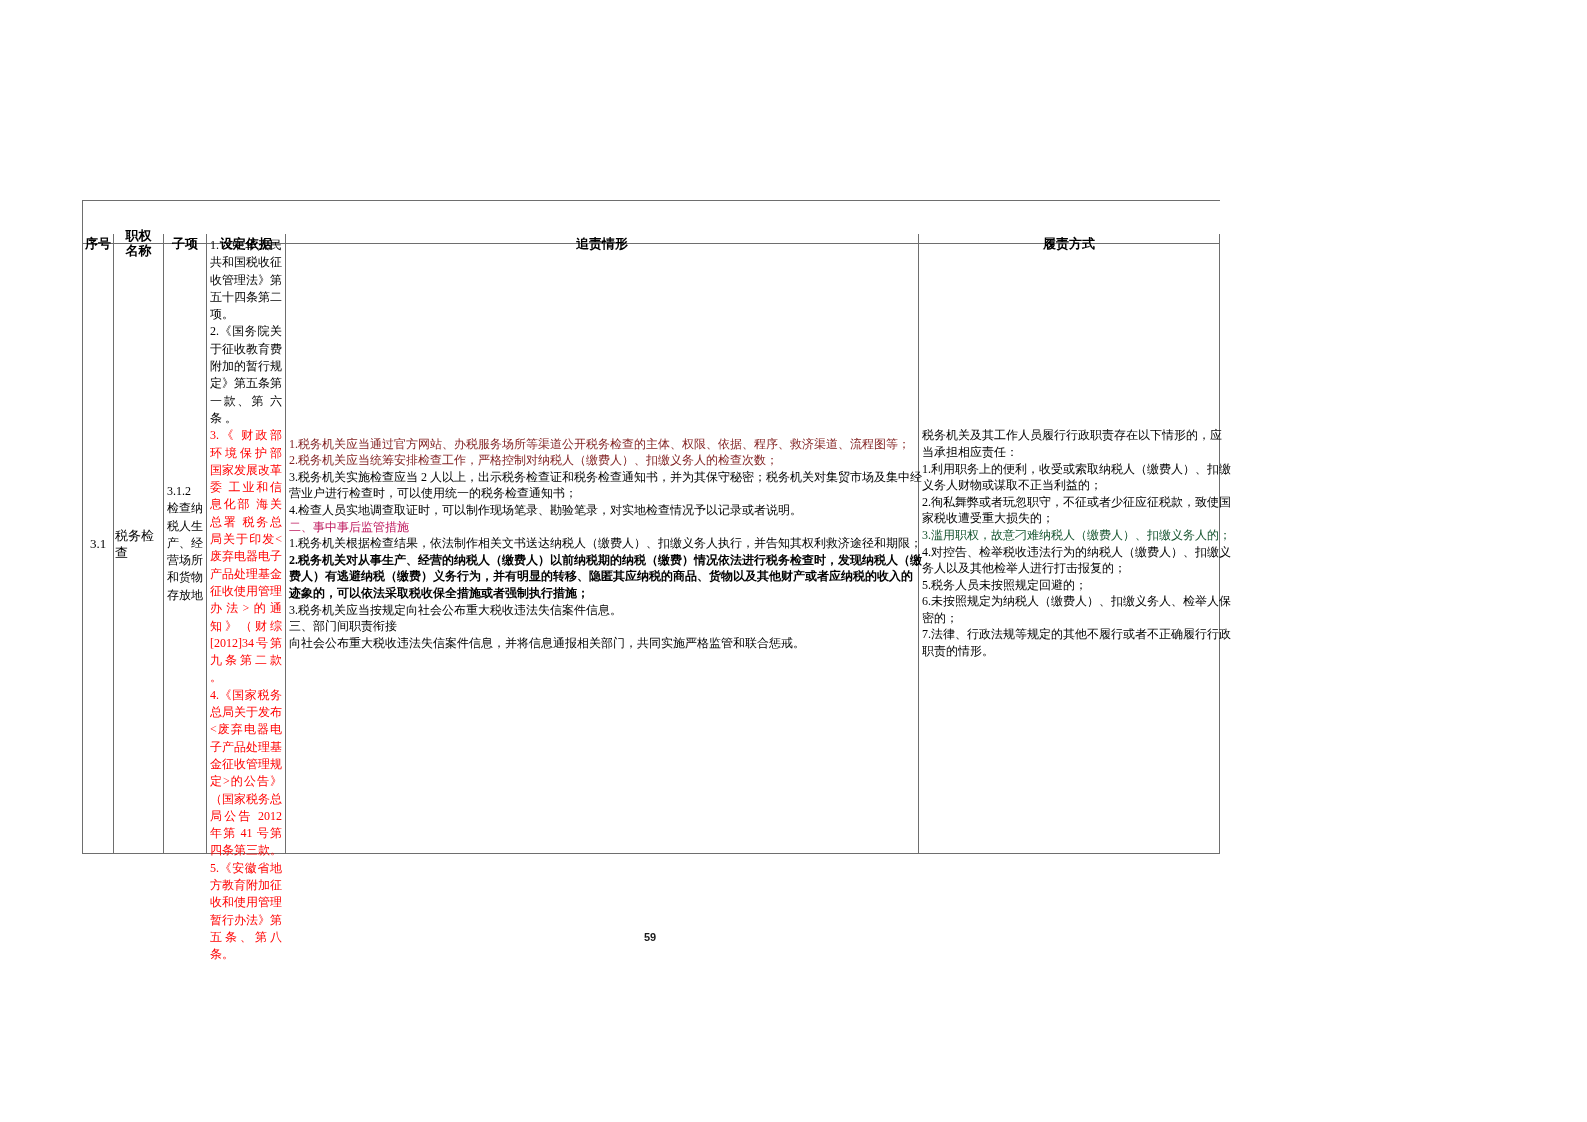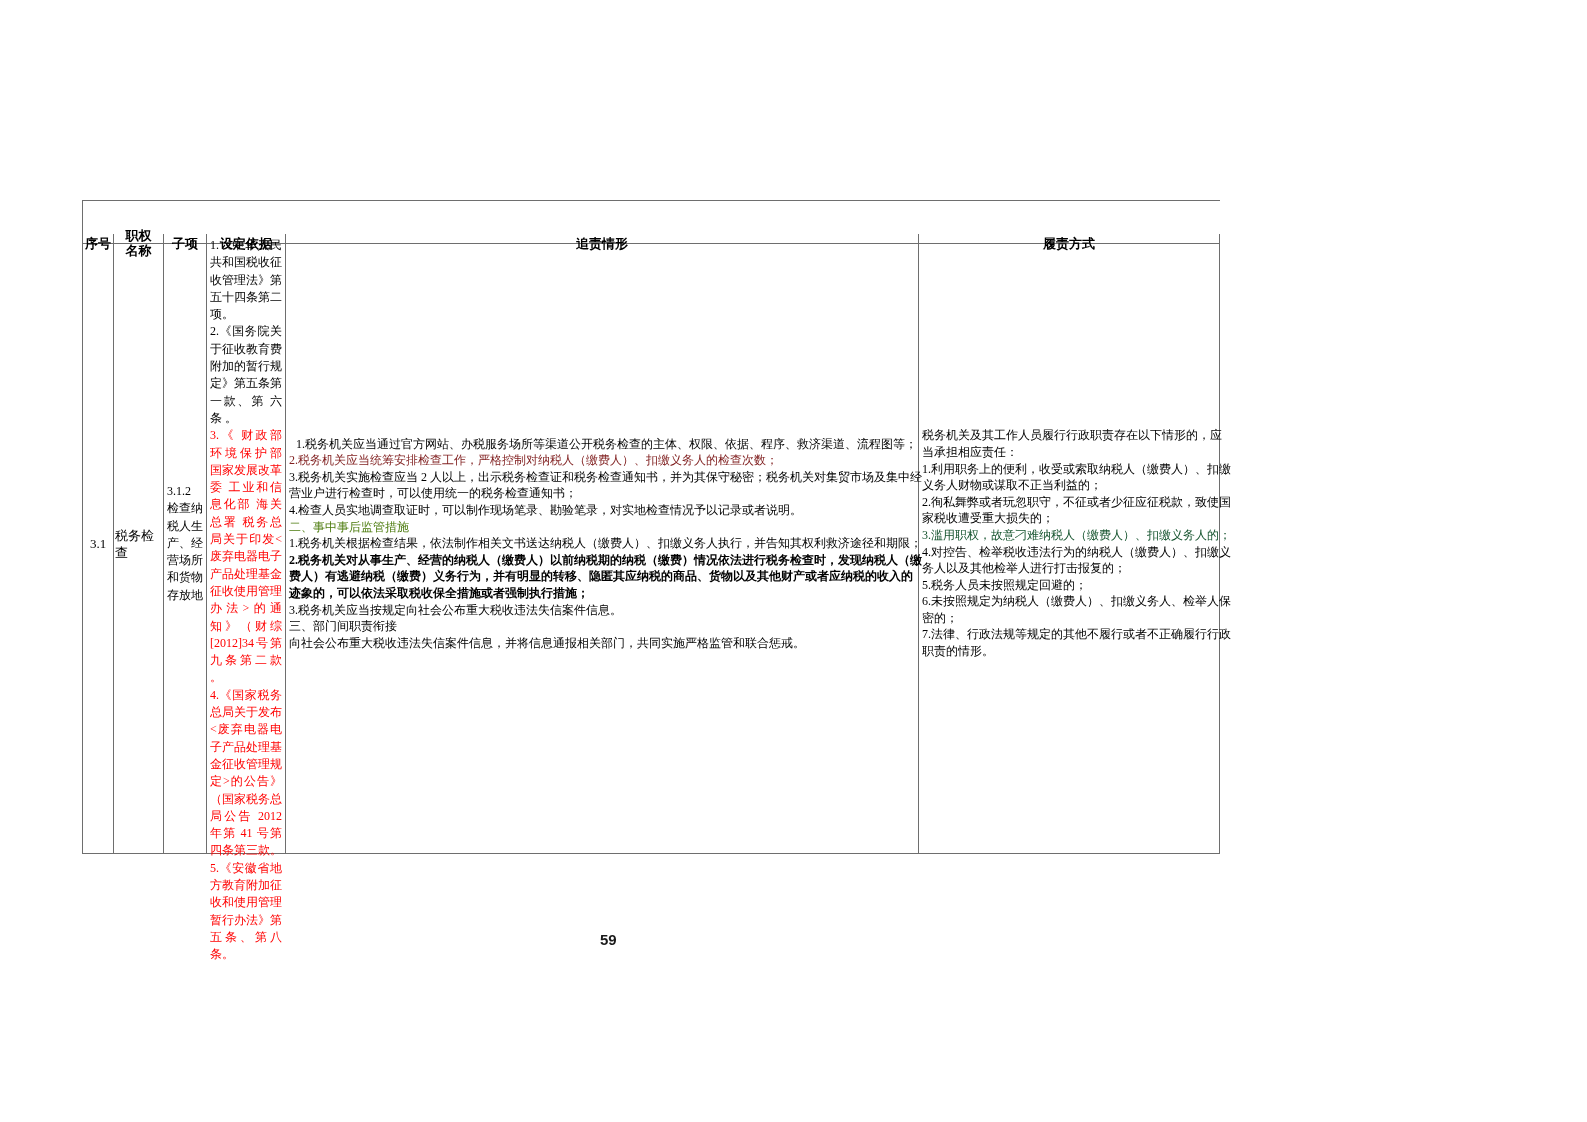--- a/index.html
+++ b/index.html
@@ -73,21 +73,22 @@
   .td-duty p, .td-account p{
     margin:0;
     line-height:16.6px;
     text-align:left;
   }
   .td-duty p{margin-right:-6px;}
   .td-account p{margin-right:-14px;}
   .page-number{
     position:absolute;
     left:600px;top:931px;width:100px;
-    font-size:15px;
+    text-align:center;
+    font-size:11px;
     font-family:"Liberation Sans","DejaVu Sans",sans-serif;
     font-weight:600;
     color:#1a1a1a;
   }
 </style>
 </head>
 <body>
 
 <div class="duty-table">
 
@@ -120,25 +121,25 @@
     <div class="inner">3.1.2 检查纳税人生产、经营场所和货物存放地</div>
   </div>
   <div class="cell td td-basis">
       <p style="color: rgb(0, 0, 0);">1.《中华人民共和国税收征收管理法》第五十四条第二项。</p>
       <p style="color: rgb(0, 0, 0);">2.《国务院关于征收教育费附加的暂行规定》第五条第一款、第 六 条 。</p>
       <p style="color: rgb(255, 0, 0);">3.《 财政部 环境保护部 国家发展改革委 工业和信息化部 海关总署 税务总局关于印发&lt;废弃电器电子产品处理基金征收使用管理办法&gt;的通知》（财综[2012]34号第九条第二款 。</p>
       <p style="color: rgb(255, 0, 0);">4.《国家税务总局关于发布&lt;废弃电器电子产品处理基金征收管理规定&gt;的公告》（国家税务总局公告 2012 年第 41 号第四条第三款。</p>
       <p style="color: rgb(255, 0, 0);">5.《安徽省地方教育附加征收和使用管理暂行办法》第五条、第八条。</p>
     </div>
   <div class="cell td td-duty">
-      <p style="color: #000000; text-align: center;">1.税务机关应当通过官方网站、办税服务场所等渠道公开税务检查的主体、权限、依据、程序、救济渠道、流程图等；</p>
+      <p style="color: #7f1d1d;">1.税务机关应当通过官方网站、办税服务场所等渠道公开税务检查的主体、权限、依据、程序、救济渠道、流程图等；</p>
       <p style="color: #7f1d1d;">2.税务机关应当统筹安排检查工作，严格控制对纳税人（缴费人）、扣缴义务人的检查次数；</p>
       <p style="color: rgb(0, 0, 0);">3.税务机关实施检查应当 2 人以上，出示税务检查证和税务检查通知书，并为其保守秘密；税务机关对集贸市场及集中经营业户进行检查时，可以使用统一的税务检查通知书；</p>
       <p style="color: rgb(0, 0, 0);">4.检查人员实地调查取证时，可以制作现场笔录、勘验笔录，对实地检查情况予以记录或者说明。</p>
-      <p style="color: #4d7c0f;">二、事中事后监管措施</p>
+      <p style="color: #be185d;">二、事中事后监管措施</p>
       <p style="color: rgb(0, 0, 0);">1.税务机关根据检查结果，依法制作相关文书送达纳税人（缴费人）、扣缴义务人执行，并告知其权利救济途径和期限；</p>
       <p style="color: rgb(0, 0, 0); font-weight: bold;">2.税务机关对从事生产、经营的纳税人（缴费人）以前纳税期的纳税（缴费）情况依法进行税务检查时，发现纳税人（缴费人）有逃避纳税（缴费）义务行为，并有明显的转移、隐匿其应纳税的商品、货物以及其他财产或者应纳税的收入的迹象的，可以依法采取税收保全措施或者强制执行措施；</p>
       <p style="color: rgb(0, 0, 0);">3.税务机关应当按规定向社会公布重大税收违法失信案件信息。</p>
       <p style="color: rgb(0, 0, 0);">三、部门间职责衔接</p>
       <p style="color: rgb(0, 0, 0);">向社会公布重大税收违法失信案件信息，并将信息通报相关部门，共同实施严格监管和联合惩戒。</p>
     </div>
   <div class="cell td td-account">
       <p style="color: rgb(0, 0, 0);">税务机关及其工作人员履行行政职责存在以下情形的，应当承担相应责任：</p>
       <p style="color: rgb(0, 0, 0);">1.利用职务上的便利，收受或索取纳税人（缴费人）、扣缴义务人财物或谋取不正当利益的；</p>
       <p style="color: rgb(0, 0, 0);">2.徇私舞弊或者玩忽职守，不征或者少征应征税款，致使国家税收遭受重大损失的；</p>

